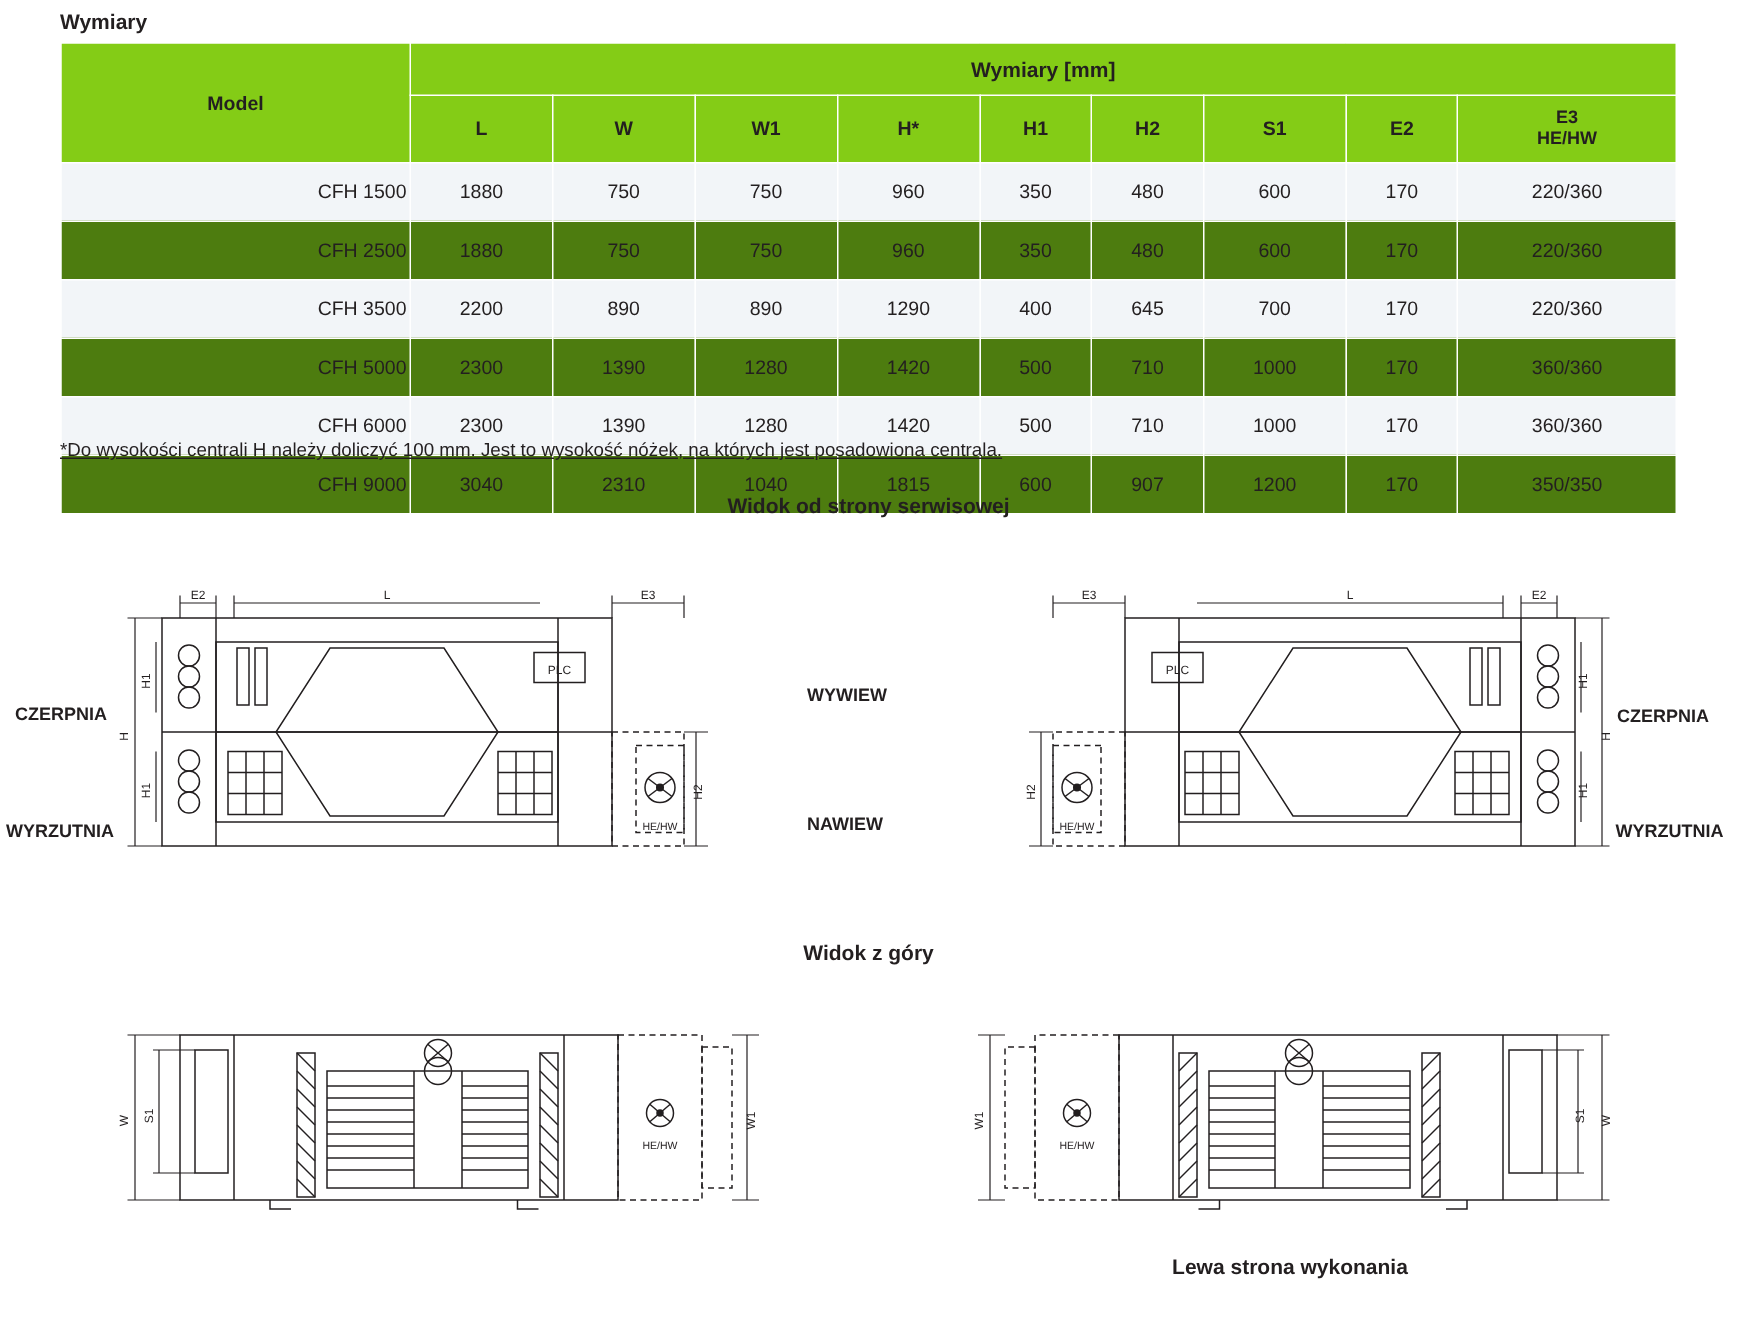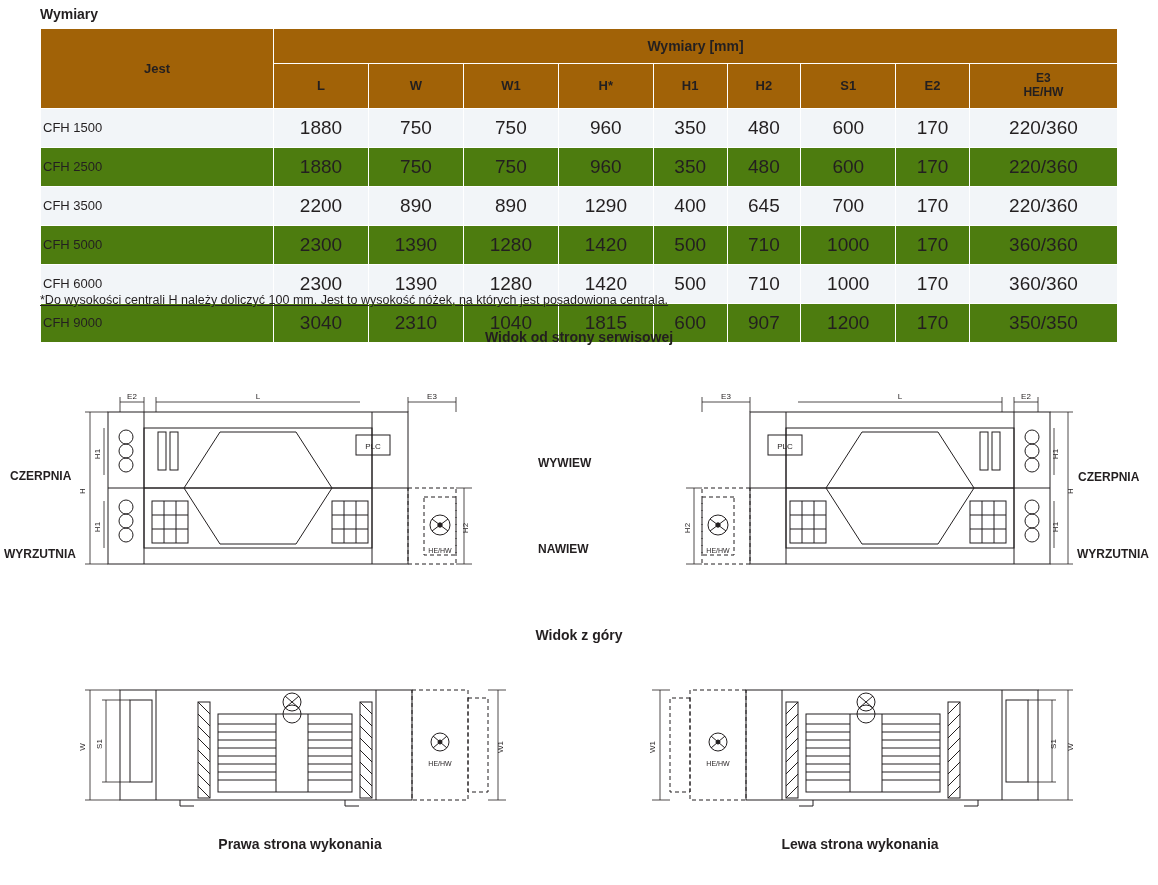--- a/index.html
+++ b/index.html
@@ -39,21 +39,21 @@
     width: 1078px;
     border-collapse: collapse;
     font-size: 13px;
   }
   .dims-table th, .dims-table td {
     border: 1px solid #ffffff;
     text-align: center;
     vertical-align: middle;
   }
   .dims-table thead th {
-    background: #a16207;
+    background: #84cc16;
     font-weight: bold;
     font-size: 13px;
     color: #231f20;
     padding: 6px 2px;
   }
   .dims-table thead th.model-head {
     width: 228px;
     font-size: 13px;
   }
   .dims-table thead th.group-head {
@@ -63,28 +63,28 @@
   .dims-table thead th.sub {
     padding: 8px 2px;
     height: 26px;
   }
   .dims-table thead th.two-line {
     line-height: 1.15;
     font-size: 12px;
   }
   .dims-table tbody td {
     padding: 7px 2px;
-    font-size: 19px;
+    font-size: 13px;
     height: 24px;
     text-align: center;
   }
   .dims-table tbody tr.odd td { background: #f2f5f8; }
   .dims-table tbody tr.even td { background: #4d7c0f; }
   .dims-table tbody td.model-cell {
-    text-align: left;
+    text-align: right;
     font-size: 13px;
   }
 
   .footnote {
     position: absolute;
     left: 40px;
     top: 293px;
     font-size: 12.5px;
     color: #231f20;
     text-decoration: underline;
@@ -135,21 +135,21 @@
 </head>
 <body>
 
 <div class="page">
 
   <div class="section-title">Wymiary</div>
 
   <table class="dims-table">
     <thead>
       <tr>
-        <th class="model-head" rowspan="2">Jest</th>
+        <th class="model-head" rowspan="2">Model</th>
         <th class="group-head" colspan="9">Wymiary [mm]</th>
       </tr>
       <tr>
         <th class="sub">L</th>
         <th class="sub">W</th>
         <th class="sub">W1</th>
         <th class="sub">H*</th>
         <th class="sub">H1</th>
         <th class="sub">H2</th>
         <th class="sub">S1</th>
@@ -563,16 +563,15 @@
         <line x1="428" y1="10" x2="446" y2="10"></line>
         <line x1="428" y1="120" x2="446" y2="120"></line>
       </g>
     </g>
     <text x="445" y="67" font-size="8" text-anchor="middle" transform="rotate(-90 445,67)">W</text>
     <text x="428" y="64" font-size="8" text-anchor="middle" transform="rotate(-90 428,64)">S1</text>
     <text x="27" y="67" font-size="8" text-anchor="middle" transform="rotate(-90 27,67)">W1</text>
     <text x="90" y="86" font-size="7" text-anchor="middle">HE/HW</text>
   </svg>
 
-  <div class="caption" id="cap-right">Prawa strona wykonania</div>
   <div class="caption" id="cap-left">Lewa strona wykonania</div>
 
 </div>
 
 </body></html>

